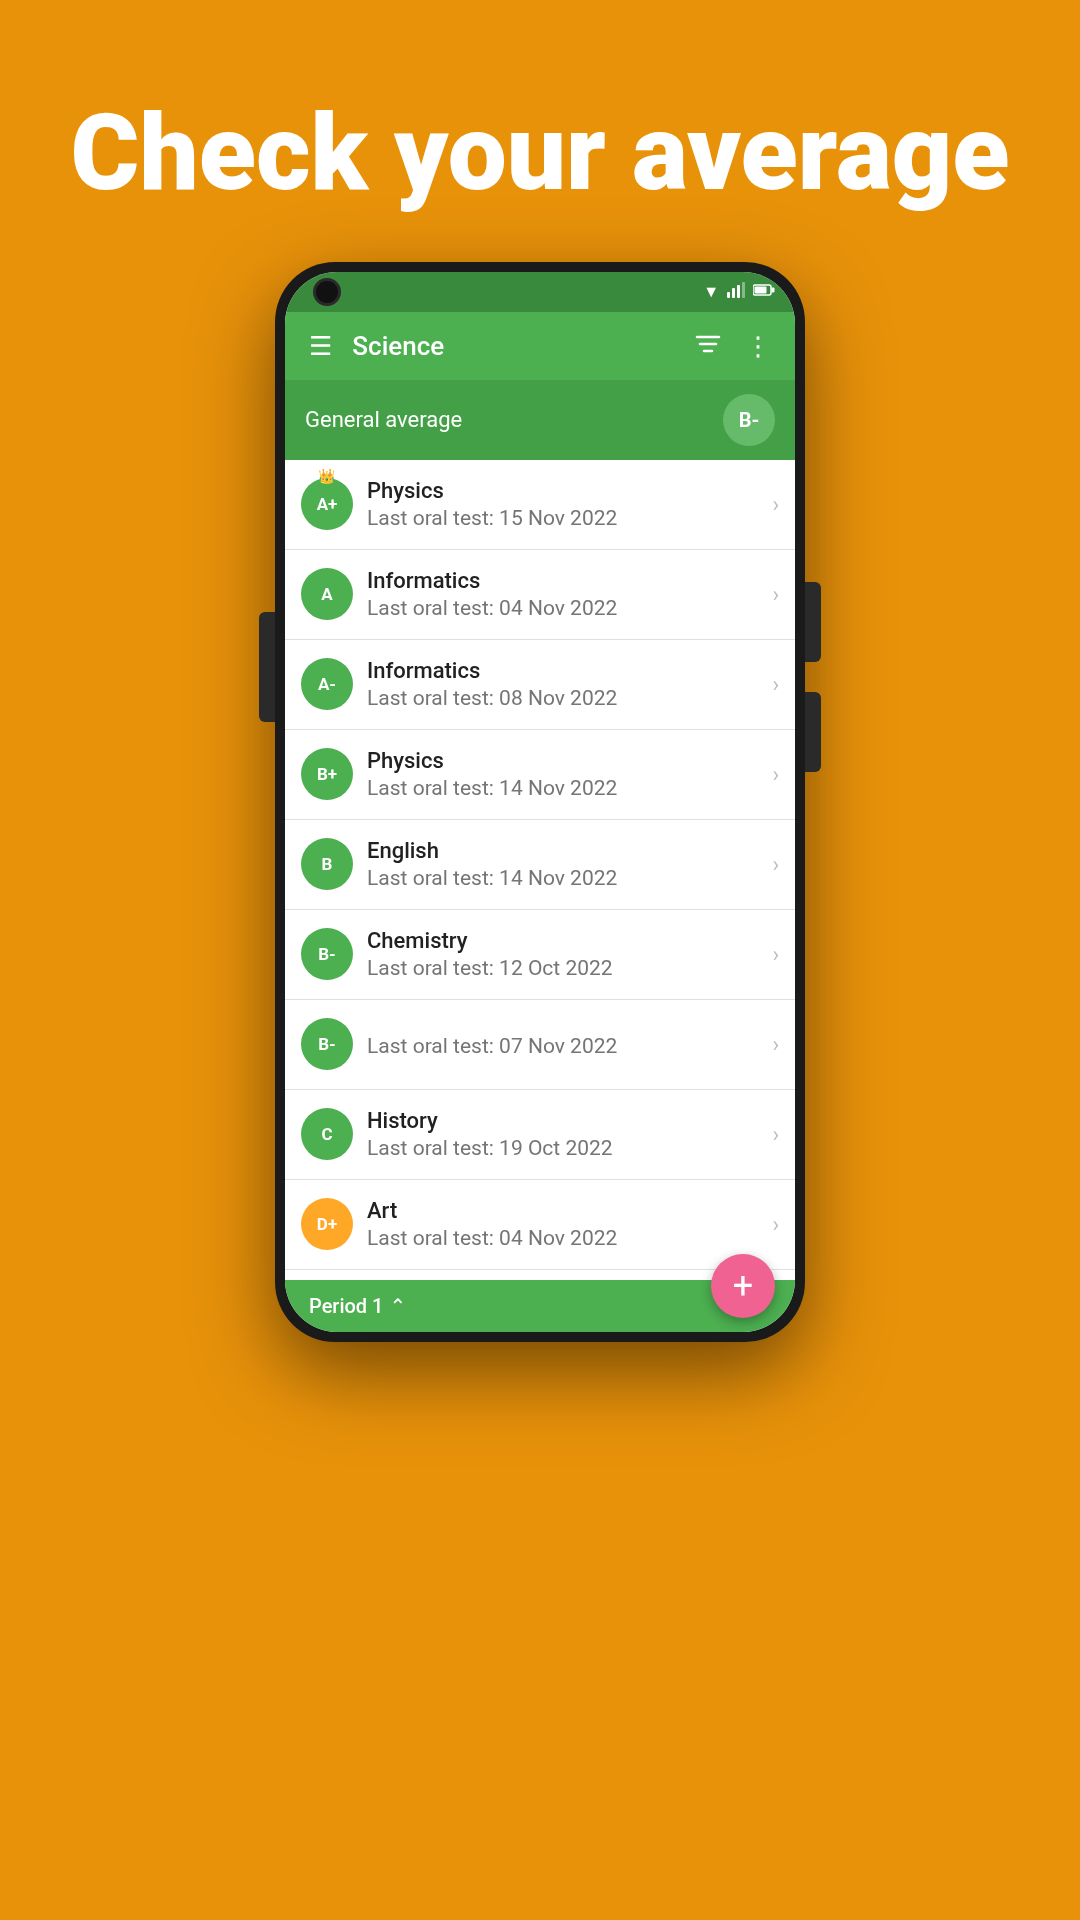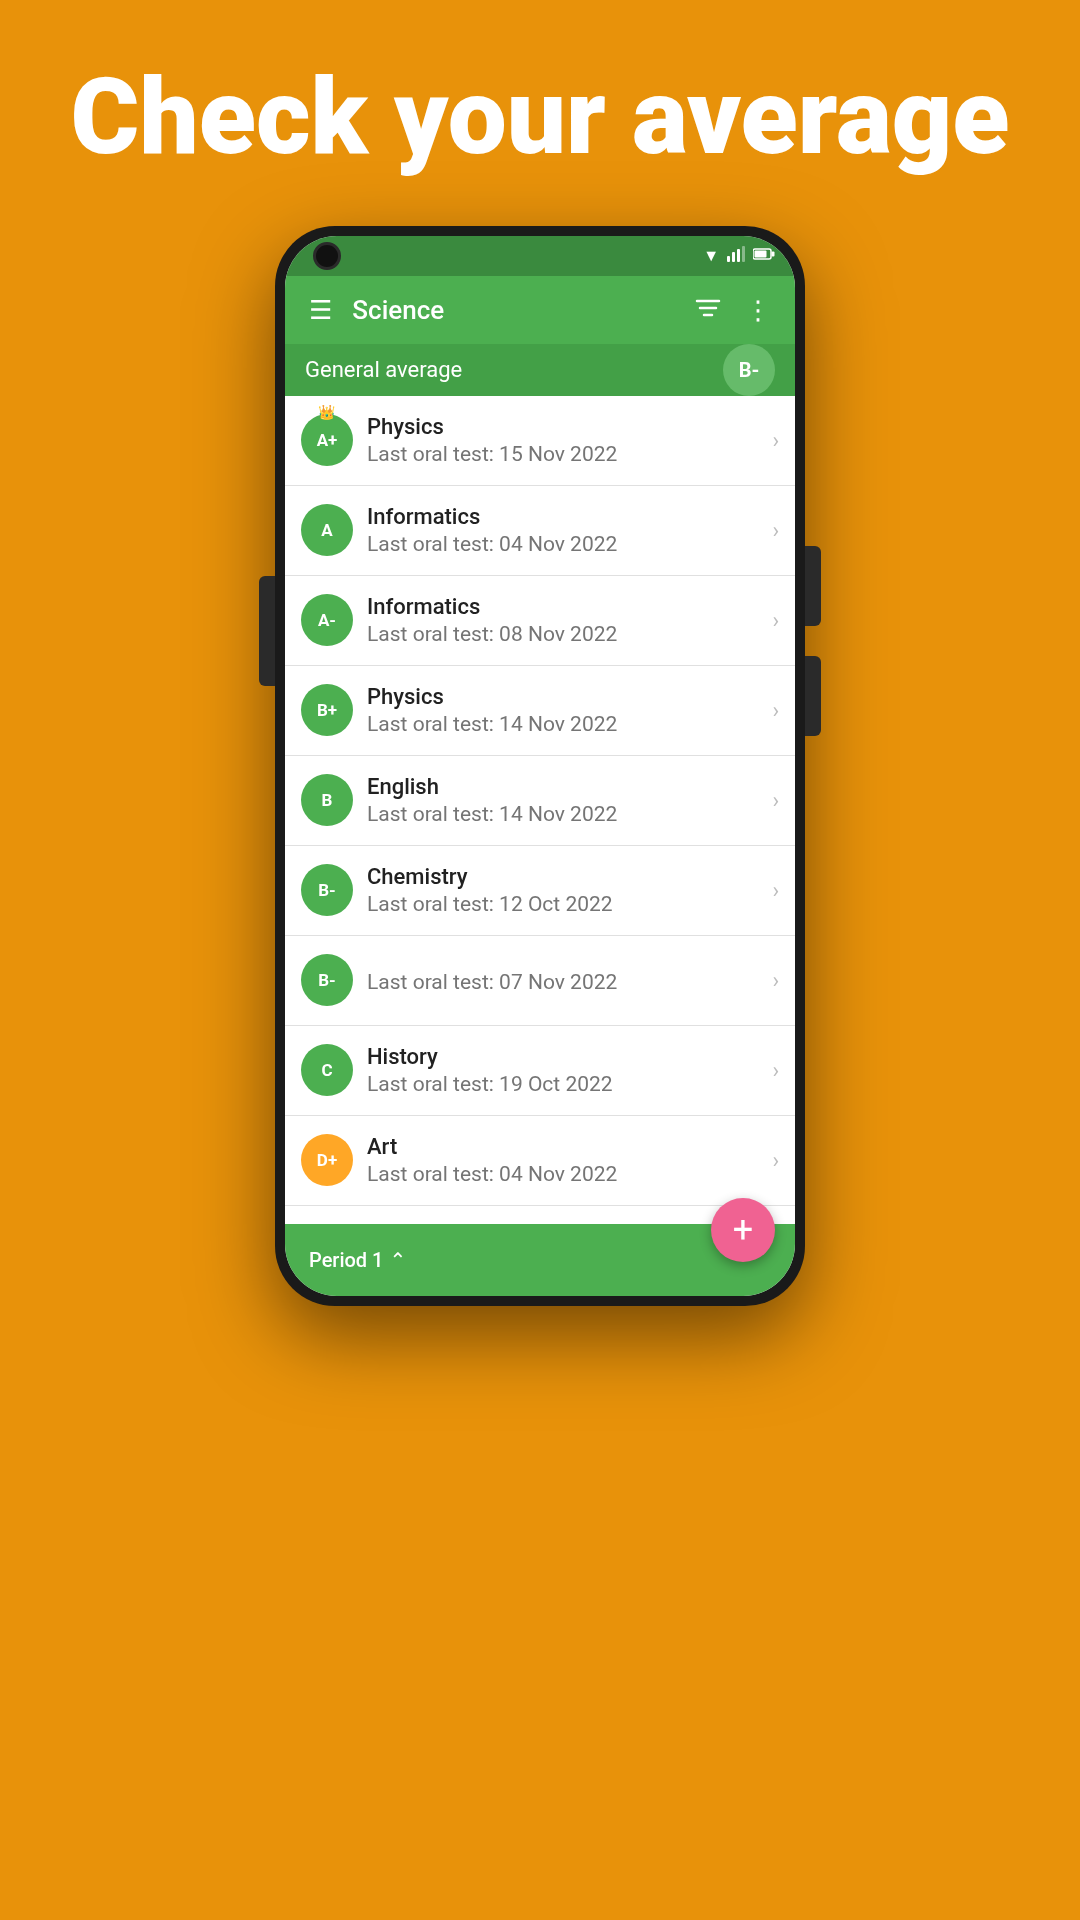--- a/index.html
+++ b/index.html
@@ -14,21 +14,21 @@
       align-items: center;
       overflow: hidden;
     }
 
     .hero-text {
       color: white;
       font-size: 105px;
       font-weight: 900;
       text-align: center;
       line-height: 1.1;
-      margin-top: 60px;
+      margin-top: 96px;
       margin-bottom: 50px;
       padding: 0 60px;
     }
 
     
     .phone-shell {
       width: 530px;
       height: 1080px;
       background: #1a1a1a;
       border-radius: 60px;
@@ -101,21 +101,21 @@
     .icon-btn {
       color: white;
       font-size: 26px;
       cursor: pointer;
       padding: 4px;
     }
 
     
     .avg-bar {
       background: #43A047;
-      height: 52px;
+      height: 80px;
       display: flex;
       align-items: center;
       padding: 0 20px;
       justify-content: space-between;
     }
 
     .avg-label {
       color: white;
       font-size: 22px;
       font-weight: 400;
@@ -190,21 +190,21 @@
     }
 
     .chevron {
       color: #bdbdbd;
       font-size: 22px;
     }
 
     
     .bottom-bar {
       background: #4CAF50;
-      height: 72px;
+      height: 52px;
       display: flex;
       align-items: center;
       padding: 0 24px;
       position: relative;
     }
 
     .period-label {
       color: white;
       font-size: 20px;
       font-weight: 500;

